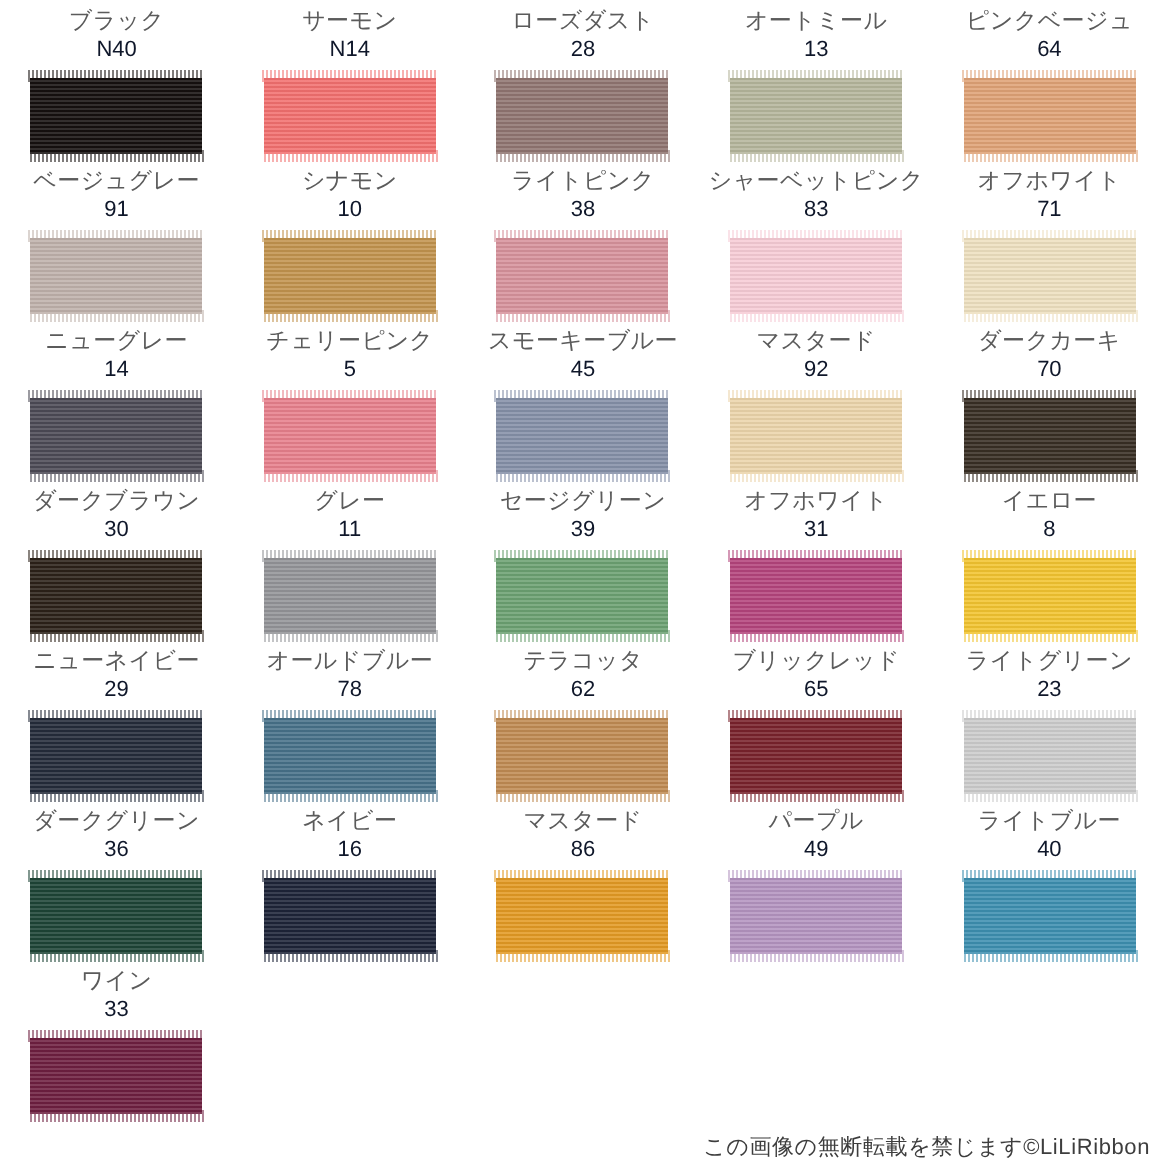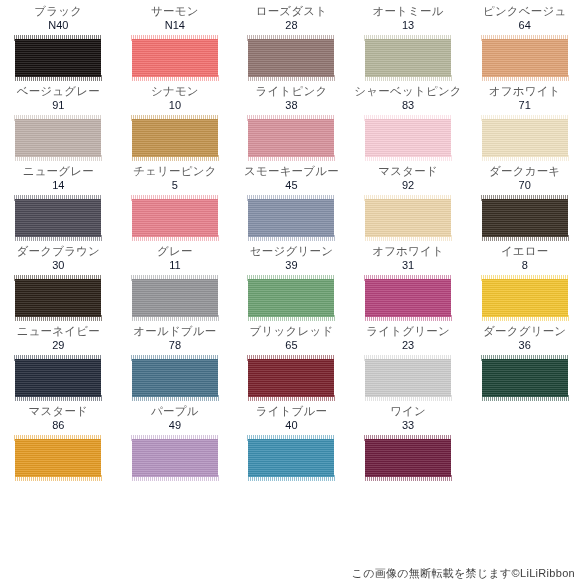--- a/index.html
+++ b/index.html
@@ -349,20 +349,31 @@
         <div class="swatch-code">78</div>
         <div class="swatch-chip-wrap">
           <div class="swatch-chip" style="background: rgb(71, 113, 137);">
             <div class="fray-top" style="background: rgb(71, 113, 137);"></div>
             <div class="fray-bot" style="background: rgb(71, 113, 137);"></div>
             <div class="chip-texture"></div>
           </div>
         </div>
       </div>
       <div class="swatch-cell">
+        <div class="swatch-name">テラコッタ</div>
+        <div class="swatch-code">62</div>
+        <div class="swatch-chip-wrap">
+          <div class="swatch-chip" style="background: rgb(192, 139, 83);">
+            <div class="fray-top" style="background: rgb(192, 139, 83);"></div>
+            <div class="fray-bot" style="background: rgb(192, 139, 83);"></div>
+            <div class="chip-texture"></div>
+          </div>
+        </div>
+      </div>
+      <div class="swatch-cell">
         <div class="swatch-name">ブリックレッド</div>
         <div class="swatch-code">65</div>
         <div class="swatch-chip-wrap">
           <div class="swatch-chip" style="background: rgb(121, 34, 44);">
             <div class="fray-top" style="background: rgb(121, 34, 44);"></div>
             <div class="fray-bot" style="background: rgb(121, 34, 44);"></div>
             <div class="chip-texture"></div>
           </div>
         </div>
       </div>
@@ -377,20 +388,31 @@
           </div>
         </div>
       </div>
       <div class="swatch-cell">
         <div class="swatch-name">ダークグリーン</div>
         <div class="swatch-code">36</div>
         <div class="swatch-chip-wrap">
           <div class="swatch-chip" style="background: rgb(29, 68, 54);">
             <div class="fray-top" style="background: rgb(29, 68, 54);"></div>
             <div class="fray-bot" style="background: rgb(29, 68, 54);"></div>
+            <div class="chip-texture"></div>
+          </div>
+        </div>
+      </div>
+      <div class="swatch-cell">
+        <div class="swatch-name">ネイビー</div>
+        <div class="swatch-code">16</div>
+        <div class="swatch-chip-wrap">
+          <div class="swatch-chip" style="background: rgb(29, 36, 56);">
+            <div class="fray-top" style="background: rgb(29, 36, 56);"></div>
+            <div class="fray-bot" style="background: rgb(29, 36, 56);"></div>
             <div class="chip-texture"></div>
           </div>
         </div>
       </div>
       <div class="swatch-cell">
         <div class="swatch-name">マスタード</div>
         <div class="swatch-code">86</div>
         <div class="swatch-chip-wrap">
           <div class="swatch-chip" style="background: rgb(227, 154, 36);">
             <div class="fray-top" style="background: rgb(227, 154, 36);"></div>

